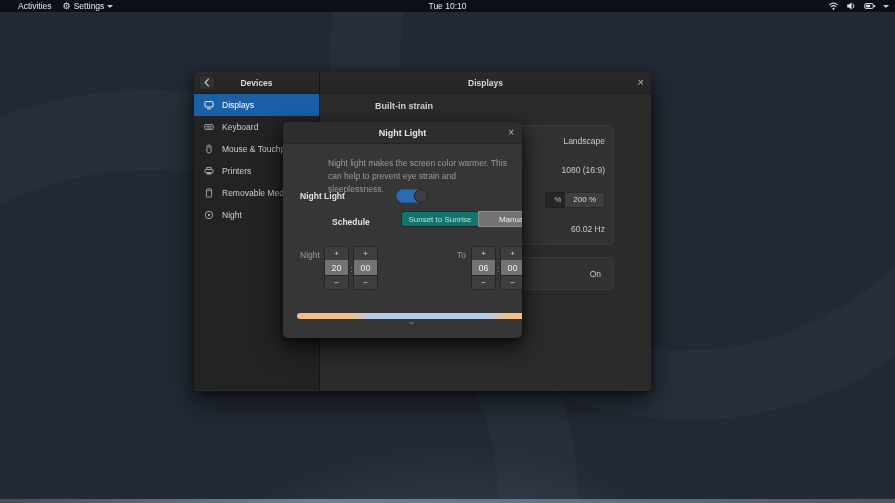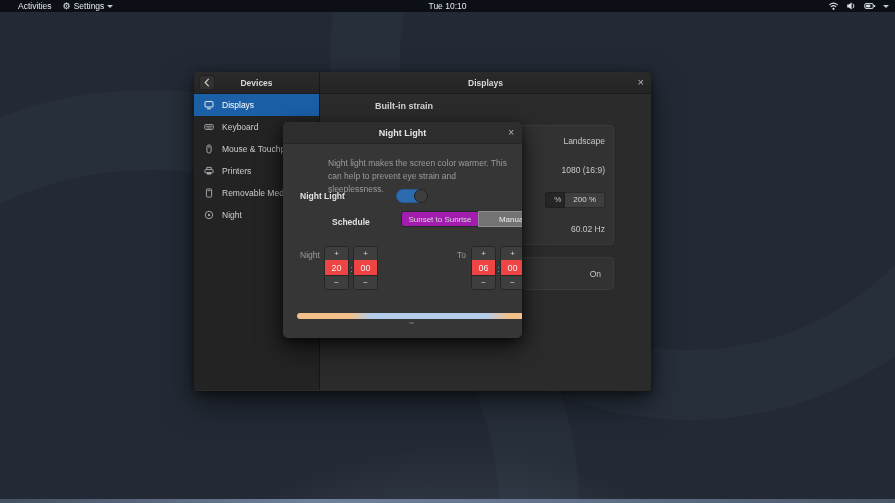--- a/index.html
+++ b/index.html
@@ -77,30 +77,30 @@
   .dlg-label { position:absolute; font-size:8.5px; font-weight:bold; color:#e2e2e2; }
   .dlg-dim-label { position:absolute; font-size:8.5px; color:#9b9b9b; }
 
   .toggle { position:absolute; left:113px; top:67px; width:32px; height:14px; border-radius:7px;
             background:var(--toggle,#2d6bb1); border:1px solid #235a98; }
   .toggle-knob { position:absolute; right:-1px; top:-1px; width:14px; height:14px; border-radius:50%;
             background:#3e3e3e; border:1px solid #1e1e1e; }
 
   .seg { position:absolute; left:118px; top:89px; height:16px; display:flex; }
   .seg-btn { height:16px; display:flex; align-items:center; justify-content:center; font-size:8px; }
-  .seg-sunset { width:78px; background:#a21caf; border:1px solid #262626; border-radius:3px 0 0 3px; color:#d6d6d6; }
+  .seg-sunset { width:78px; background:#0f766e; border:1px solid #262626; border-radius:3px 0 0 3px; color:#d6d6d6; }
   .seg-manual { width:68px; background:#737373; border:1px solid #8f8f8f; border-radius:0 3px 3px 0;
             margin-left:-1px; color:#ececec; }
 
   .spin { position:absolute; top:124px; width:25px; }
   .spin-btn { height:15px; background:#3e3e3e; border:1px solid #272727; display:flex; align-items:center;
             justify-content:center; font-size:8px; color:#dedede; }
   .spin-plus { border-radius:3px 3px 0 0; }
   .spin-minus { border-radius:0 0 3px 3px; margin-top:-1px; }
-  .spin-val { height:16px; background:#ef4444; border-left:1px solid #272727; border-right:1px solid #272727;
+  .spin-val { height:16px; background:#737373; border-left:1px solid #272727; border-right:1px solid #272727;
             display:flex; align-items:center; justify-content:center; font-size:9px; color:#f0f0f0; margin-top:-1px; }
   .colon { position:absolute; top:142px; width:5px; text-align:center; font-size:9px; color:#909090; }
 
   .temp-slider { position:absolute; left:14px; top:191px; width:249px; height:6px; border-radius:3px;
             background:linear-gradient(90deg, var(--warm,#f2c089) 0%, var(--warm,#f2c089) 21%,
               var(--cool,#b3cdeb) 30%, var(--cool,#b3cdeb) 76%, var(--warm,#f2c089) 85%, var(--warm,#f2c089) 100%); }
   .temp-tick { position:absolute; left:126px; top:200px; width:5px; height:2px; background:#5c5c5c; border-radius:1px; }
 </style>
 </head>
 <body>

